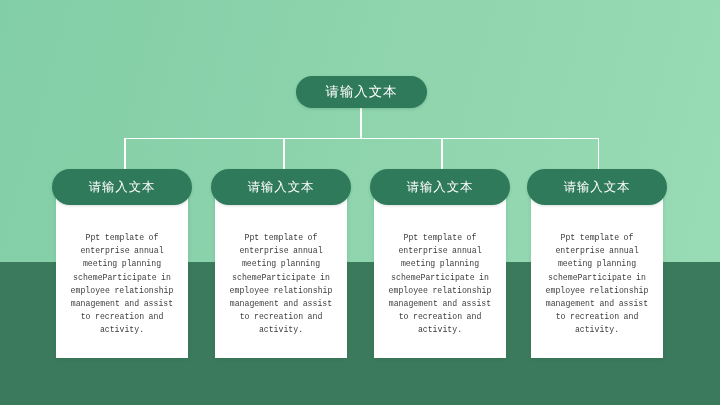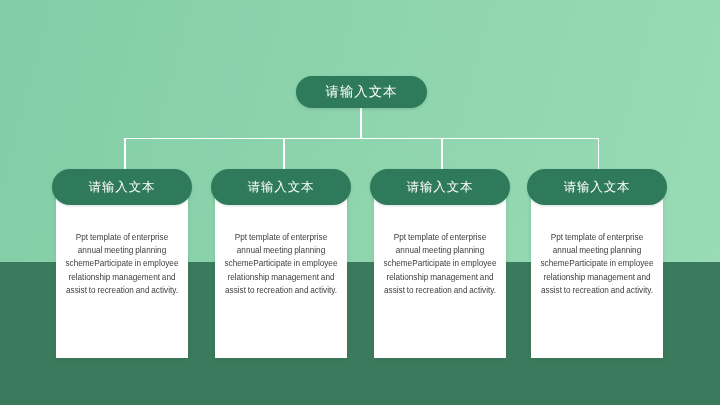--- a/index.html
+++ b/index.html
@@ -121,20 +121,21 @@
     padding: 36px 9px 10px 9px;
     box-shadow: 0 1px 4px rgba(0, 60, 35, 0.10);
   }
   .card-body-text {
     display: block;
     color: #3d3d3d;
     font-size: 8.2px;
     line-height: 13.2px;
     text-align: center;
     word-spacing: -0.4px;
+    font-family: Liberation Mono, monospace;
   }
 </style>
 </head>
 <body>
 
 <div id="slide">
 
   <div id="bottom-band"></div>
 
   <div class="conn" id="conn-stem"></div>

